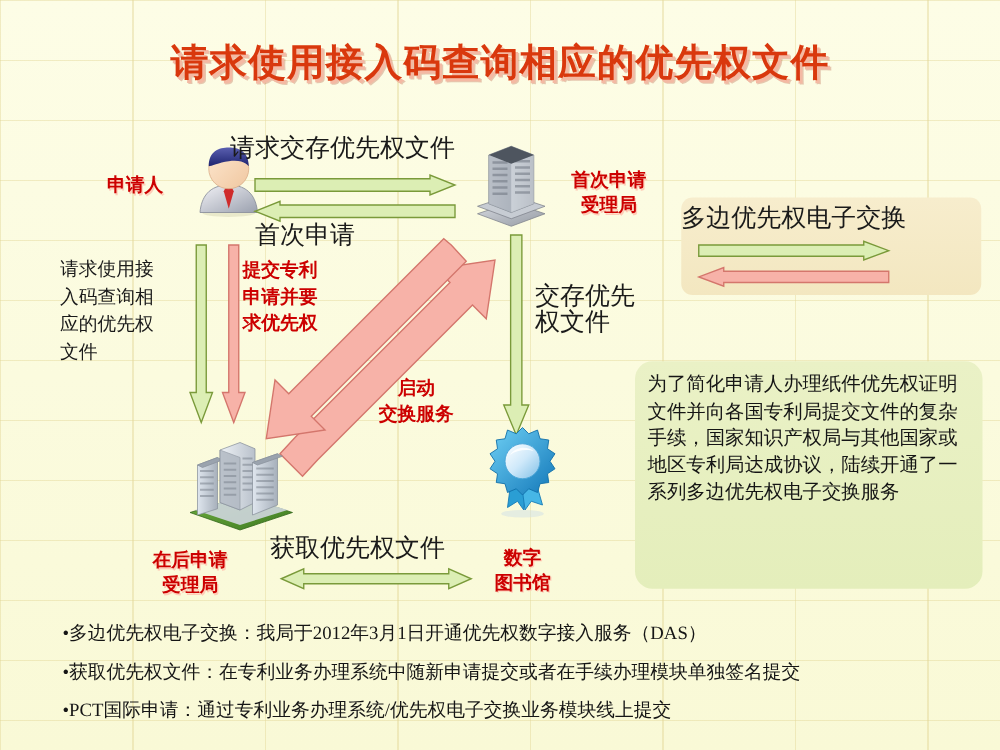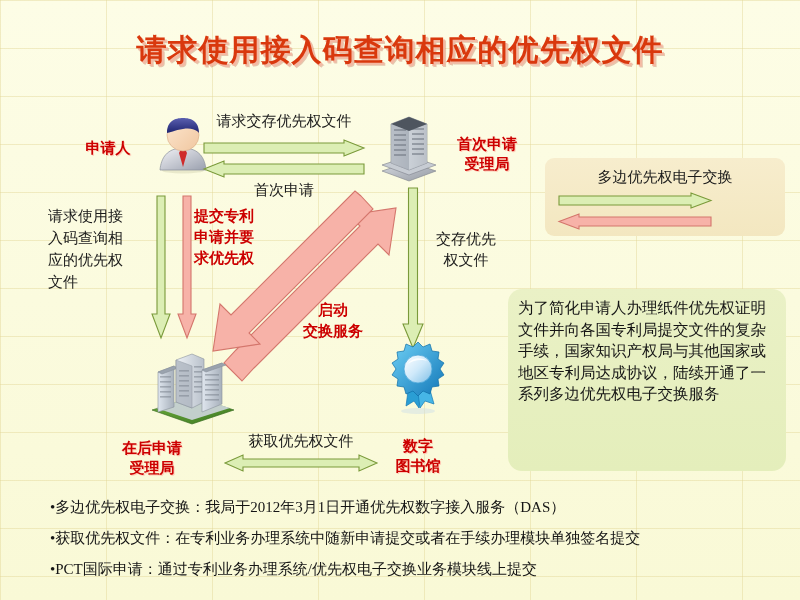--- a/index.html
+++ b/index.html
@@ -29,22 +29,22 @@
 
   
   .redlbl{
     color:#cc0000;font-weight:bold;
     font-family:"DejaVu Sans","Liberation Sans",sans-serif;
     font-size:15px;line-height:20px;text-align:center;
     text-shadow:1px 1px 0 rgba(255,200,180,.9);
     white-space:nowrap;
   }
   .blklbl{
-    color:#1a1a1a;font-size:15px;line-height:21px;text-align:center;
-    font-family:Liberation Sans, sans-serif;
+    color:#1a1a1a;font-size:20px;line-height:21px;
+    font-family:Liberation Mono, monospace;
     white-space:nowrap;
   }
   .blkwrap{
     color:#1a1a1a;font-size:15px;line-height:22px;text-align:left;
     font-family:"Liberation Serif","DejaVu Serif",serif;
   }
   .redwrap{
     color:#cc0000;font-size:15px;line-height:21px;text-align:left;
     font-family:"DejaVu Sans","Liberation Sans",sans-serif;font-weight:bold;
   }

